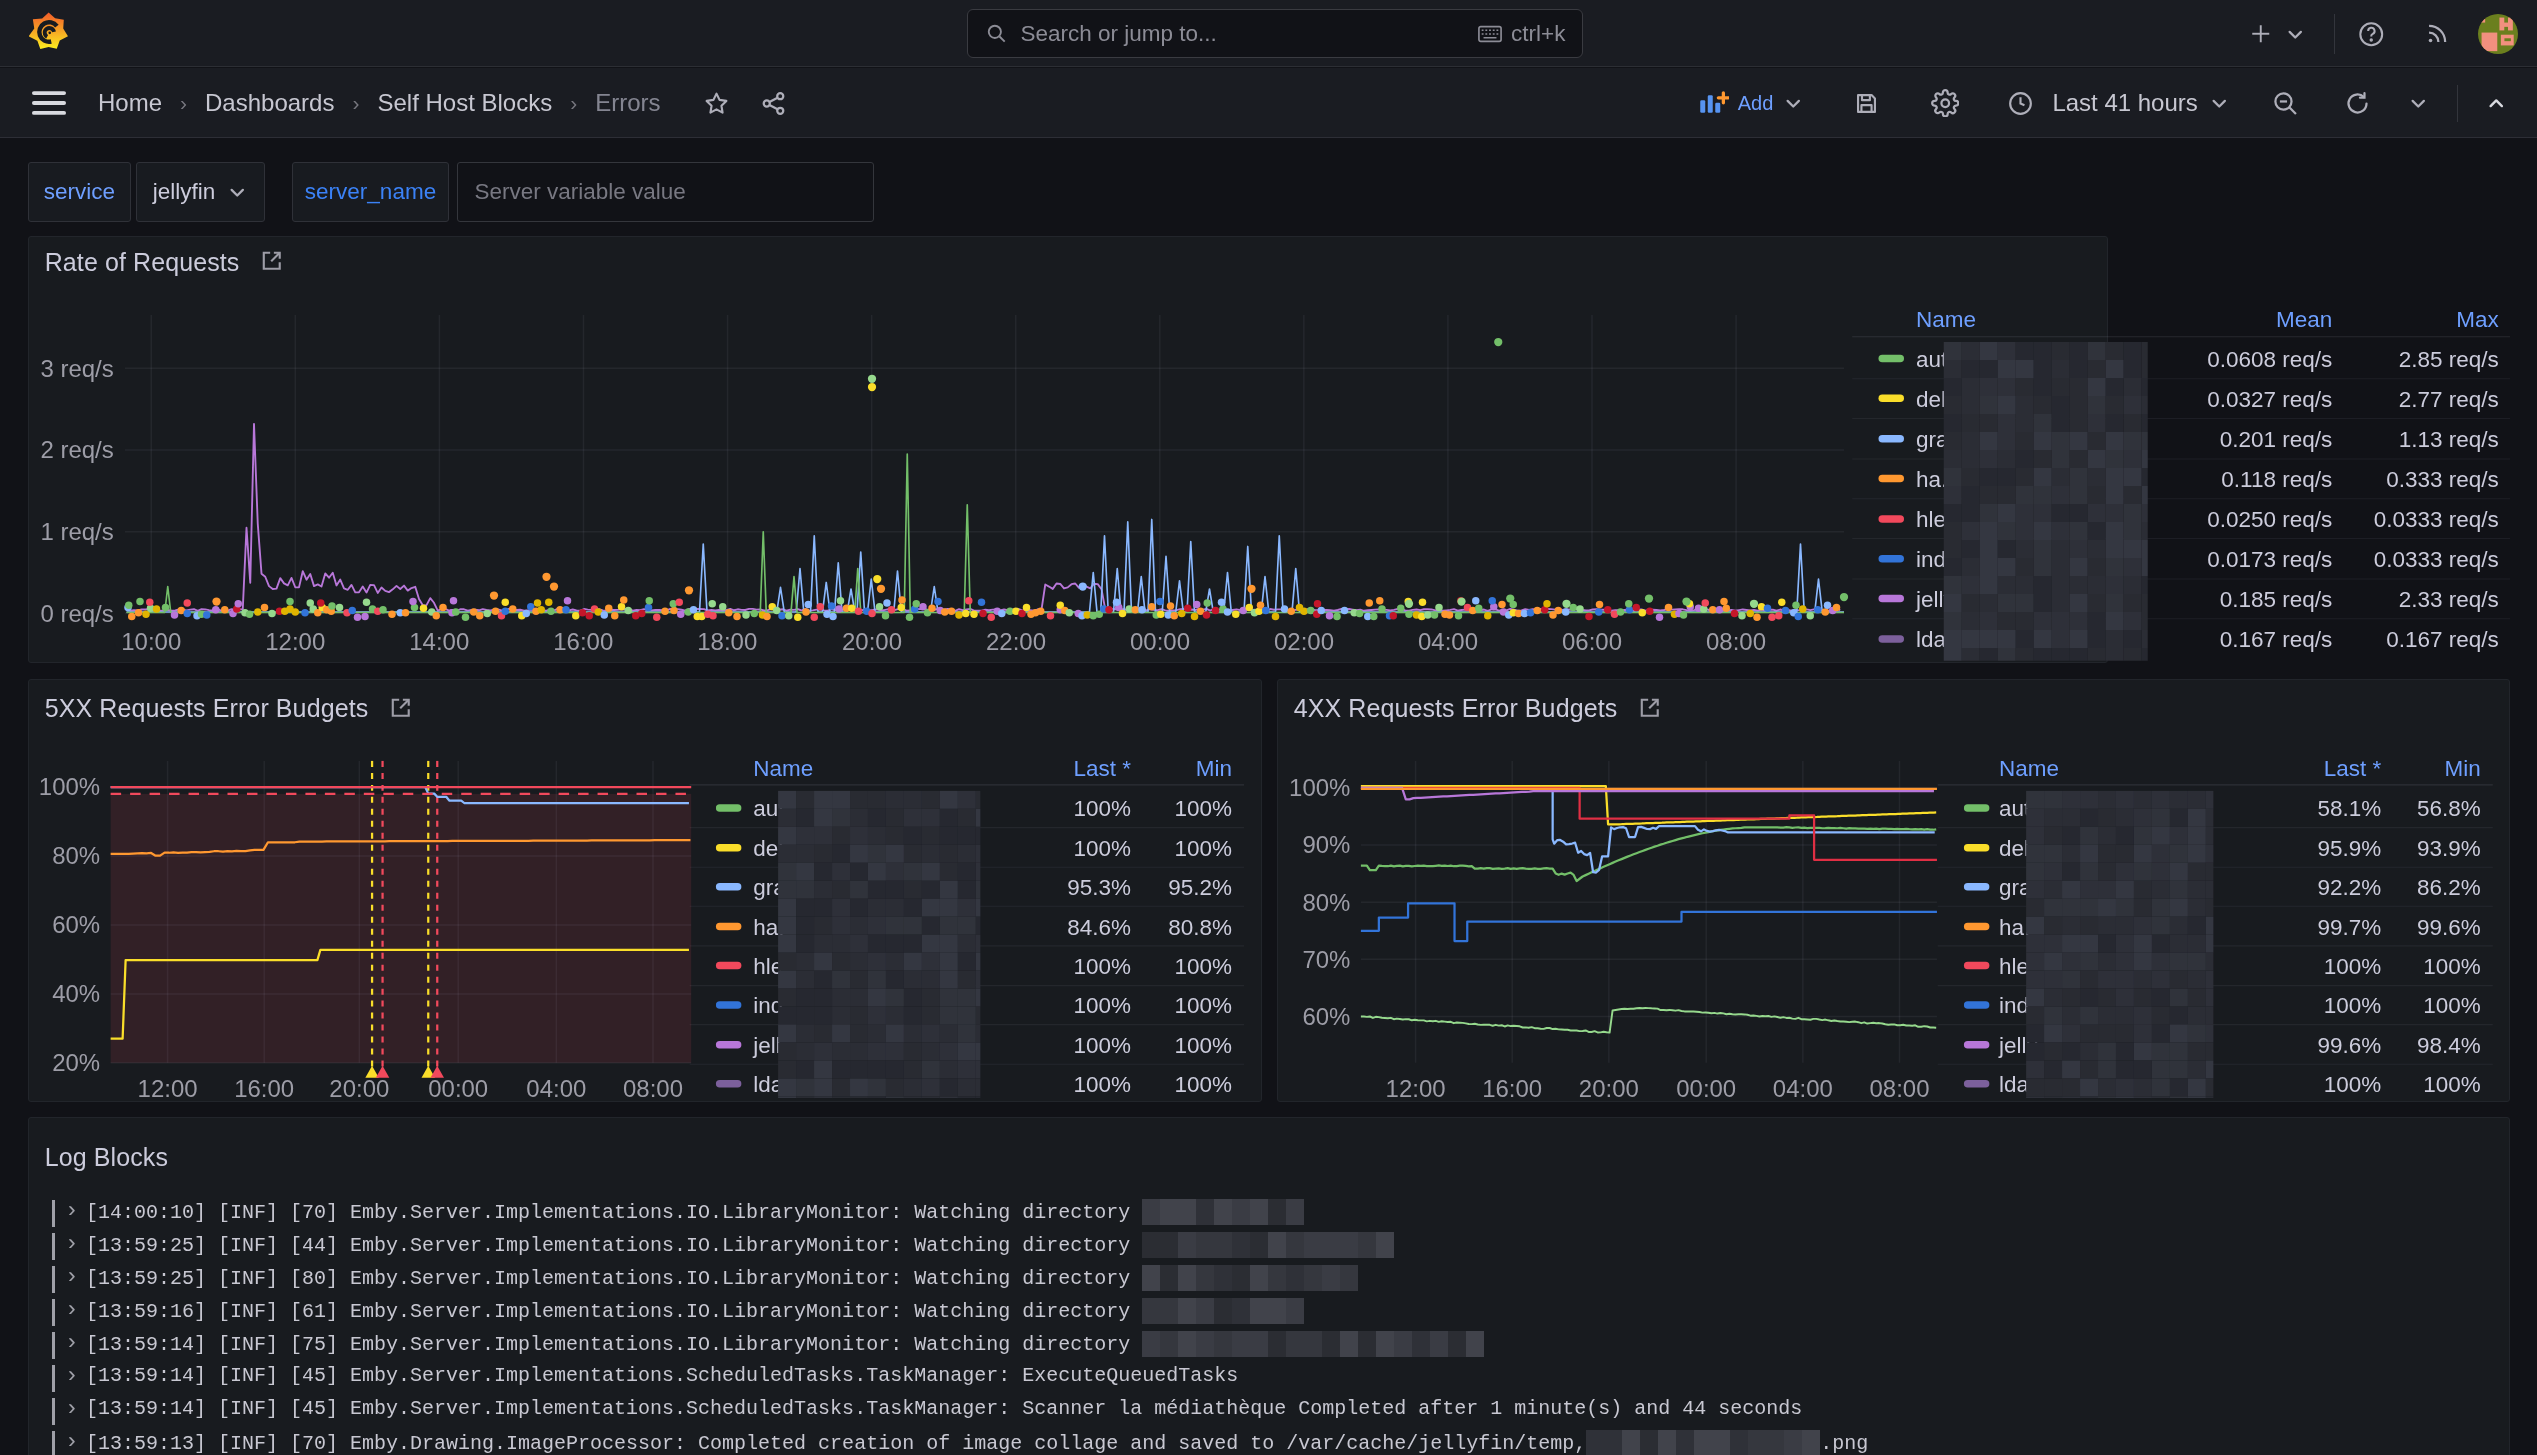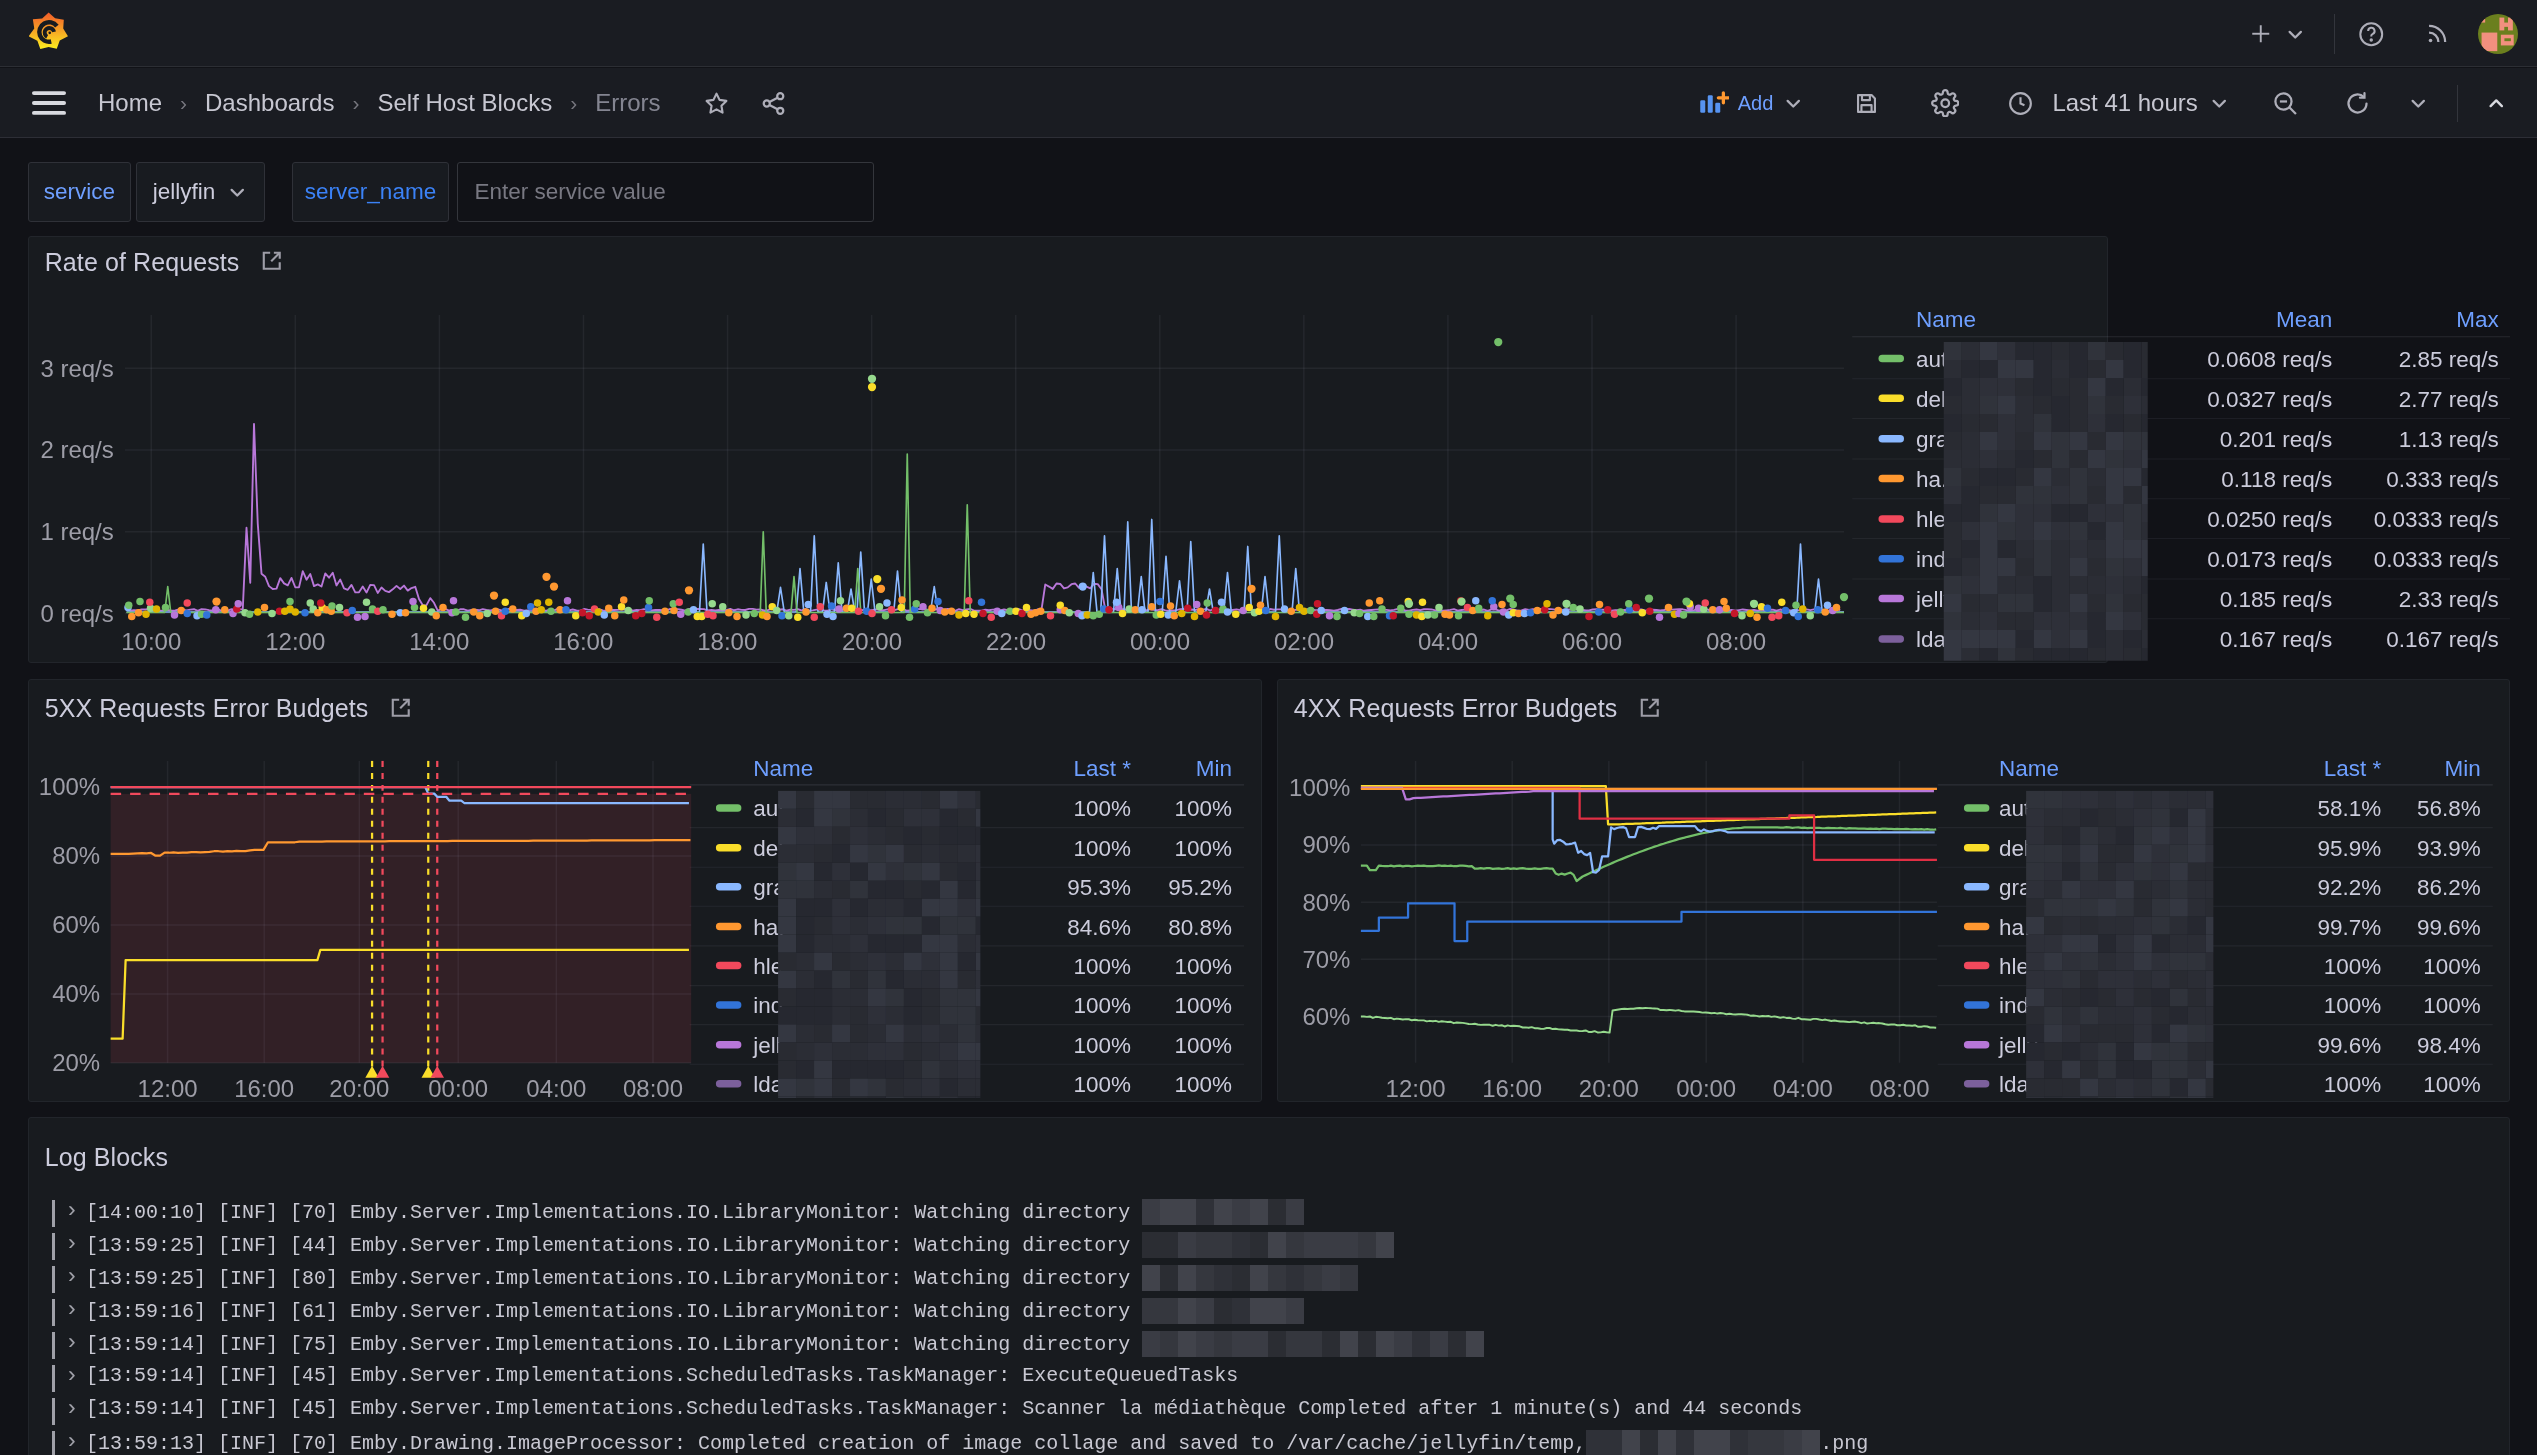--- a/index.html
+++ b/index.html
@@ -28,20 +28,34 @@
           <stop offset="1" stop-color="#F15B2A"></stop>
         </linearGradient>
       </defs>
 <path fill="url(#glg)" d="M 26.5 2.1 L 35.2 9.9 L 47.0 11.7 L 46.2 23.5 L 52.6 34.0 L 41.5 39.9 L 37.5 50.8 L 26.5 48.7 L 15.3 51.4 L 11.3 40.1 L -0.5 34.2 L 7.1 23.6 L 5.2 11.0 L 17.8 10.0 Z"></path>
 <g stroke="#181b20" fill="none" stroke-linecap="butt">
 <path d="M37.6 20.3 A13.2 13.2 0 1 0 30.0 41.2" stroke-width="6.0"></path>
 <path d="M33.7 28.2 A6.3 6.3 0 1 0 24.5 34.8" stroke-width="5.2"></path>
 <circle cx="28" cy="29.5" r="1.8" fill="#181b20" stroke="none"></circle>
 </g>
 </svg>
+<div class="searchbox">
+      <svg width="22.5" height="22.5" viewBox="0 0 24 24" fill="none" stroke="#8c8c96" stroke-width="2">
+        <circle cx="10.5" cy="10.5" r="6.5"></circle>
+        <line x1="15.5" y1="15.5" x2="21" y2="21"></line>
+      </svg>
+      <span style="margin-left:13.5px">Search or jump to...</span>
+      <span style="margin-left:auto;display:flex;align-items:center;gap:9px">
+        <svg width="24" height="18" viewBox="0 0 26 18" fill="none" stroke="#8c8c96" stroke-width="1.8">
+          <rect x="1" y="1" width="24" height="16" rx="2"></rect>
+          <path d="M4 5h2M8 5h2M12 5h2M16 5h2M20 5h2M4 9h2M8 9h2M12 9h2M16 9h2M20 9h2M6 13h14" stroke-width="1.6"></path>
+        </svg>
+        <span>ctrl+k</span>
+      </span>
+    </div>
 <div style="position:absolute;right:231px;top:21px;display:flex;align-items:center;gap:10.5px">
       <svg width="25.5" height="25.5" viewBox="0 0 24 24" fill="none" stroke="#aeaeb9" stroke-width="1.8">
         <line x1="12" y1="4" x2="12" y2="20"></line>
         <line x1="4" y1="12" x2="20" y2="12"></line>
       </svg>
       <svg width="22.5" height="22.5" viewBox="0 0 24 24" fill="none" stroke="#aeaeb9" stroke-width="2.4" stroke-linecap="round" stroke-linejoin="round">
         <polyline points="6,9.5 12,15.5 18,9.5"></polyline>
       </svg>
     </div>
 <div style="position:absolute;right:202px;top:13.5px;width:0.7px;height:40px;background:rgba(204,204,220,0.14)"></div>
@@ -173,21 +187,21 @@
       </span>
 </div>
   </div>
 <div class="vbox" style="left:28px;width:103px;color:#6e9fff;font-weight:500">service</div>
 <div class="vbox" style="left:136px;width:129px;color:#ccccdc">jellyfin<span style="margin-left:10.5px;display:inline-flex">
       <svg width="22.5" height="22.5" viewBox="0 0 24 24" fill="none" stroke="#aeaeb9" stroke-width="2.4" stroke-linecap="round" stroke-linejoin="round">
         <polyline points="6,9.5 12,15.5 18,9.5"></polyline>
       </svg>
     </span></div>
 <div class="vbox" style="left:292px;width:157px;color:#3b82f6;font-weight:500">server_name</div>
-<div class="vbox" style="left:457px;width:417px;justify-content:flex-start;padding-left:16.5px;color:#787882;background:#111217;border-color:#34363c">Enter service value</div>
+<div class="vbox" style="left:457px;width:417px;justify-content:flex-start;padding-left:16.5px;color:#787882;background:#111217;border-color:#34363c">Server variable value</div>
 <div class="panel" style="left:28px;top:236px;width:2080px;height:427px">
 <div class="ptitle">Rate of Requests<span class="ext"><svg width="25.5" height="25.5" viewBox="0 0 24 24" fill="none" stroke="#9d9da7" stroke-width="2">
           <path d="M14 4.5h5.5V10"></path>
           <line x1="19" y1="5" x2="11.5" y2="12.5"></line>
           <path d="M19.5 13.5v6h-15v-15h6"></path>
         </svg></span></div>
 <svg width="2481" height="426" style="position:absolute;left:0;top:0" viewBox="0 0 3308 568">
       <line x1="128" y1="502.0" x2="2420" y2="502.0" stroke="rgba(204,204,220,0.07)" stroke-width="2"></line>
       <line x1="128" y1="393.0" x2="2420" y2="393.0" stroke="rgba(204,204,220,0.07)" stroke-width="2"></line>
       <line x1="128" y1="284.0" x2="2420" y2="284.0" stroke="rgba(204,204,220,0.07)" stroke-width="2"></line>

